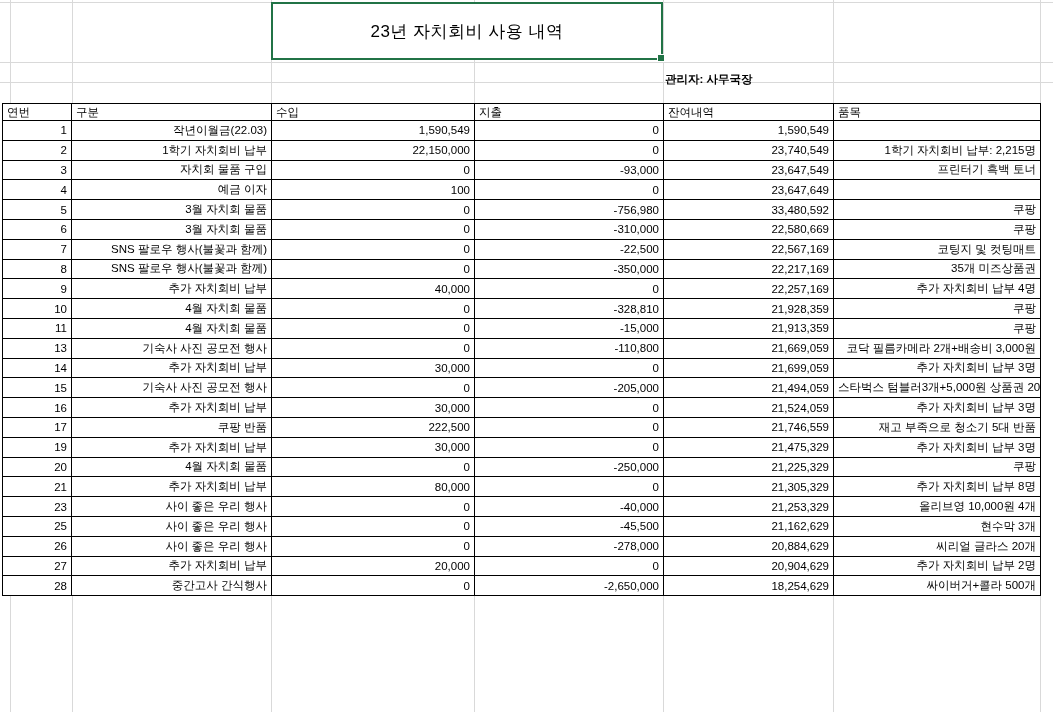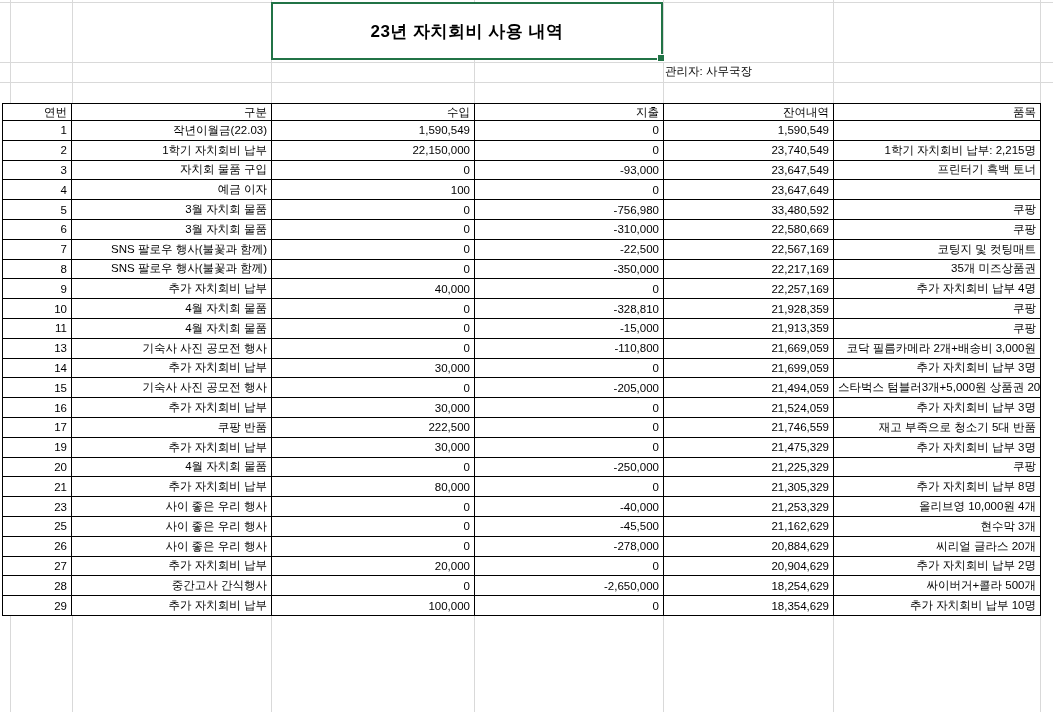--- a/index.html
+++ b/index.html
@@ -12,42 +12,42 @@
   .gl{position:absolute;background:#d9d9d9;z-index:1}
   .gl.v{width:1px;top:0;height:712px}
   .gl.h{height:1px;left:0;width:1053px}
 
   
   .selection-box{
     position:absolute;left:271px;top:2px;width:392px;height:58px;
     box-sizing:border-box;background:#fff;border:2px solid #217346;
     display:flex;align-items:center;justify-content:center;z-index:3;
   }
-  .sheet-title{font-size:17px;font-weight:bold;letter-spacing:.5px}
+  .sheet-title{font-size:17px;font-weight:normal;letter-spacing:.5px}
   .fill-handle{
     position:absolute;right:-4px;bottom:-4px;width:6px;height:6px;
     background:#217346;border:1px solid #fff;
   }
 
   .manager{
-    position:absolute;left:665px;top:64px;z-index:2;
-    font-size:11.5px;white-space:nowrap;
+    position:absolute;left:665px;top:72px;z-index:2;
+    font-size:11.5px;white-space:nowrap;font-weight:bold;
   }
 
   
   .ledger-wrap{position:absolute;left:2px;top:103px;z-index:2;background:#fff}
   table.ledger{border-collapse:collapse;table-layout:fixed;width:1038px;background:#fff}
   .ledger th,.ledger td{
     border:1px solid #000;
     padding:0 4px;
     font-size:11.5px;font-weight:normal;
     white-space:nowrap;overflow:hidden;
     vertical-align:middle;
   }
-  .ledger th{height:16px;text-align:right}
+  .ledger th{height:16px;text-align:left}
   .ledger td{height:18.8px}
   .ledger td.num{text-align:right}
   .ledger td.txt{text-align:right}
 </style>
 </head>
 <body>
 
 <div>
   <div class="gl v" style="left:10px"></div>
   <div class="gl v" style="left:72px"></div>
@@ -274,23 +274,15 @@
           <td class="txt">추가 자치회비 납부 2명</td>
         </tr>
         <tr>
           <td class="num">28</td>
           <td class="txt">중간고사 간식행사</td>
           <td class="num">0</td>
           <td class="num">-2,650,000</td>
           <td class="num">18,254,629</td>
           <td class="txt">싸이버거+콜라 500개</td>
         </tr>
-        <tr>
-          <td class="num">29</td>
-          <td class="txt">추가 자치회비 납부</td>
-          <td class="num">100,000</td>
-          <td class="num">0</td>
-          <td class="num">18,354,629</td>
-          <td class="txt">추가 자치회비 납부 10명</td>
-        </tr>
       </tbody>
   </table>
 </div>
 
 </body></html>

